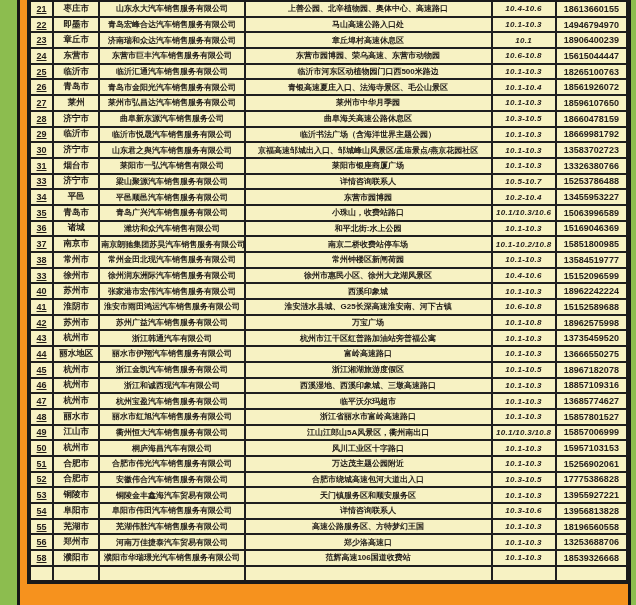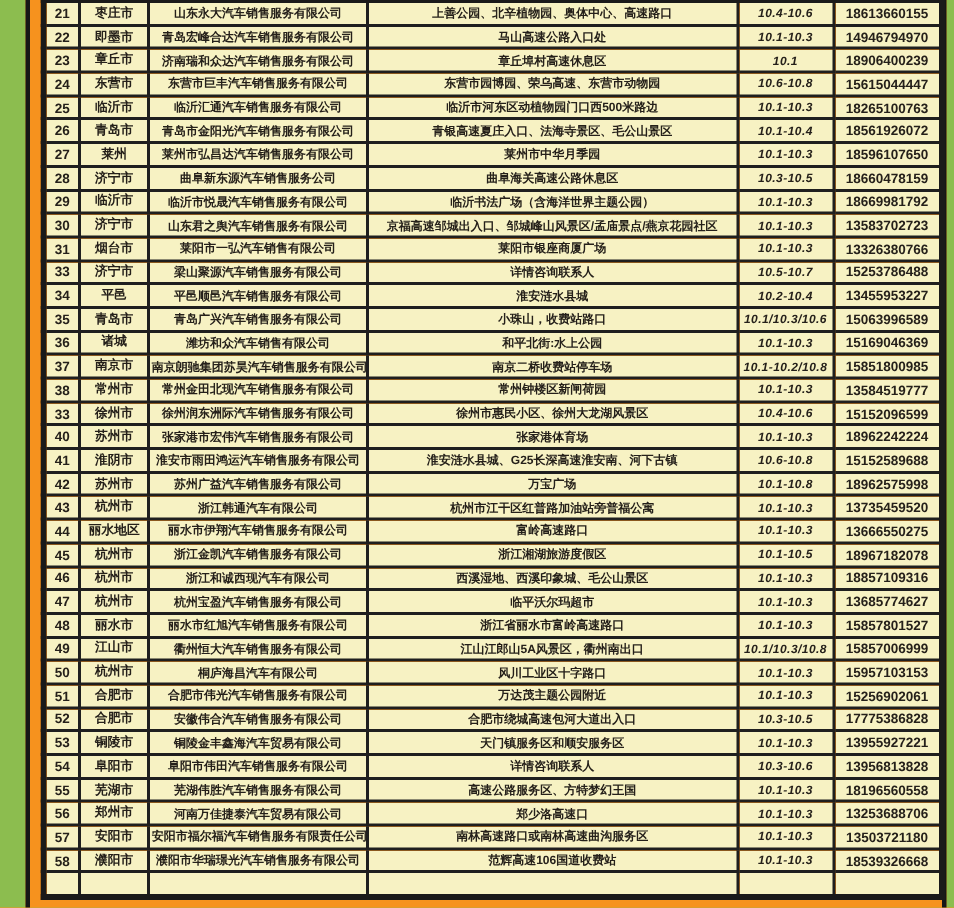--- a/index.html
+++ b/index.html
@@ -43,21 +43,21 @@
     background: #F7F2C3;
     height: 13.7px;
     padding: 0 1px;
     text-align: center;
     vertical-align: middle;
     color: #25201A;
     font-weight: 700;
     white-space: nowrap;
     overflow: hidden;
   }
-  td.cell-no    { font-size: 9px; }
+  td.cell-no    { font-size: 9px; text-decoration: underline; }
   td.cell-city  { font-size: 8.5px; }
   td.cell-company  { font-size: 8px; }
   td.cell-location { font-size: 8px; }
   td.cell-date  { font-size: 8px; letter-spacing: 0.3px; font-style: italic; }
   td.cell-phone { font-size: 9px; }
 </style>
 </head>
 <body>
 
 <div class="orange-frame"></div>
@@ -166,21 +166,21 @@
     <td class="cell-city">济宁市</td>
     <td class="cell-company">梁山聚源汽车销售服务有限公司</td>
     <td class="cell-location">详情咨询联系人</td>
     <td class="cell-date">10.5-10.7</td>
     <td class="cell-phone">15253786488</td>
   </tr>
         <tr>
     <td class="cell-no">34</td>
     <td class="cell-city">平邑</td>
     <td class="cell-company">平邑顺邑汽车销售服务有限公司</td>
-    <td class="cell-location">淮安涟水县城</td>
+    <td class="cell-location">东营市园博园</td>
     <td class="cell-date">10.2-10.4</td>
     <td class="cell-phone">13455953227</td>
   </tr>
         <tr>
     <td class="cell-no">35</td>
     <td class="cell-city">青岛市</td>
     <td class="cell-company">青岛广兴汽车销售服务有限公司</td>
     <td class="cell-location">小珠山，收费站路口</td>
     <td class="cell-date">10.1/10.3/10.6</td>
     <td class="cell-phone">15063996589</td>
@@ -214,21 +214,21 @@
     <td class="cell-city">徐州市</td>
     <td class="cell-company">徐州润东洲际汽车销售服务有限公司</td>
     <td class="cell-location">徐州市惠民小区、徐州大龙湖风景区</td>
     <td class="cell-date">10.4-10.6</td>
     <td class="cell-phone">15152096599</td>
   </tr>
         <tr>
     <td class="cell-no">40</td>
     <td class="cell-city">苏州市</td>
     <td class="cell-company">张家港市宏伟汽车销售服务有限公司</td>
-    <td class="cell-location">张家港体育场</td>
+    <td class="cell-location">西溪印象城</td>
     <td class="cell-date">10.1-10.3</td>
     <td class="cell-phone">18962242224</td>
   </tr>
         <tr>
     <td class="cell-no">41</td>
     <td class="cell-city">淮阴市</td>
     <td class="cell-company">淮安市雨田鸿运汽车销售服务有限公司</td>
     <td class="cell-location">淮安涟水县城、G25长深高速淮安南、河下古镇</td>
     <td class="cell-date">10.6-10.8</td>
     <td class="cell-phone">15152589688</td>
@@ -262,21 +262,21 @@
     <td class="cell-city">杭州市</td>
     <td class="cell-company">浙江金凯汽车销售服务有限公司</td>
     <td class="cell-location">浙江湘湖旅游度假区</td>
     <td class="cell-date">10.1-10.5</td>
     <td class="cell-phone">18967182078</td>
   </tr>
         <tr>
     <td class="cell-no">46</td>
     <td class="cell-city">杭州市</td>
     <td class="cell-company">浙江和诚西现汽车有限公司</td>
-    <td class="cell-location">西溪湿地、西溪印象城、毛公山景区</td>
+    <td class="cell-location">西溪湿地、西溪印象城、三墩高速路口</td>
     <td class="cell-date">10.1-10.3</td>
     <td class="cell-phone">18857109316</td>
   </tr>
         <tr>
     <td class="cell-no">47</td>
     <td class="cell-city">杭州市</td>
     <td class="cell-company">杭州宝盈汽车销售服务有限公司</td>
     <td class="cell-location">临平沃尔玛超市</td>
     <td class="cell-date">10.1-10.3</td>
     <td class="cell-phone">13685774627</td>
@@ -347,28 +347,20 @@
   </tr>
         <tr>
     <td class="cell-no">56</td>
     <td class="cell-city">郑州市</td>
     <td class="cell-company">河南万佳捷泰汽车贸易有限公司</td>
     <td class="cell-location">郑少洛高速口</td>
     <td class="cell-date">10.1-10.3</td>
     <td class="cell-phone">13253688706</td>
   </tr>
         <tr>
-    <td class="cell-no">57</td>
-    <td class="cell-city">安阳市</td>
-    <td class="cell-company">安阳市福尔福汽车销售服务有限责任公司</td>
-    <td class="cell-location">南林高速路口或南林高速曲沟服务区</td>
-    <td class="cell-date">10.1-10.3</td>
-    <td class="cell-phone">13503721180</td>
-  </tr>
-        <tr>
     <td class="cell-no">58</td>
     <td class="cell-city">濮阳市</td>
     <td class="cell-company">濮阳市华瑞璟光汽车销售服务有限公司</td>
     <td class="cell-location">范辉高速106国道收费站</td>
     <td class="cell-date">10.1-10.3</td>
     <td class="cell-phone">18539326668</td>
   </tr>
         <tr>
     <td class="cell-no"></td>
     <td class="cell-city"></td>

